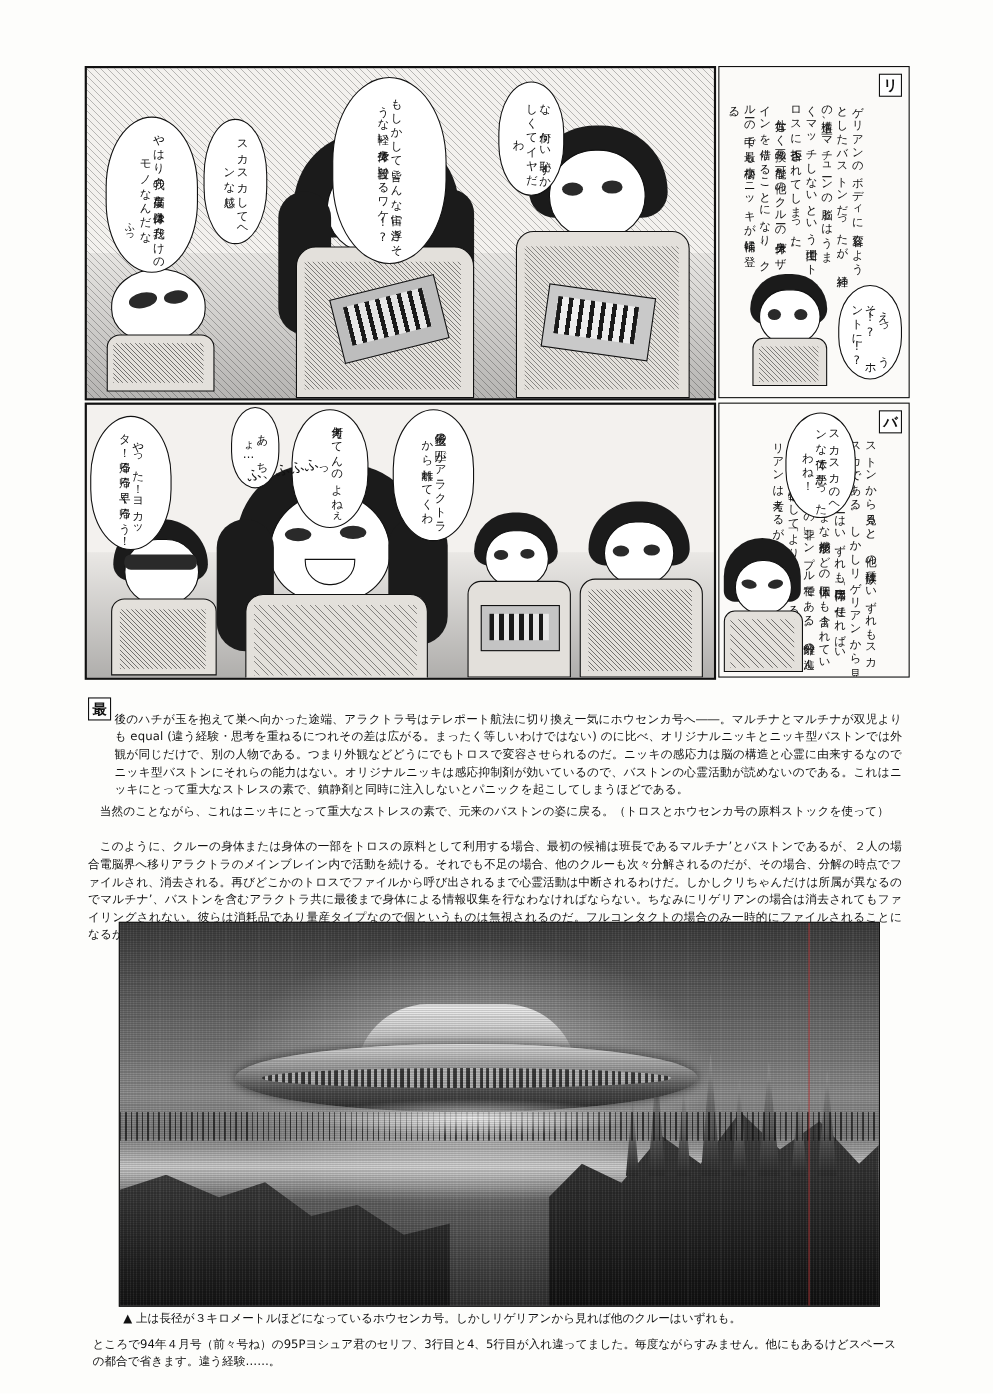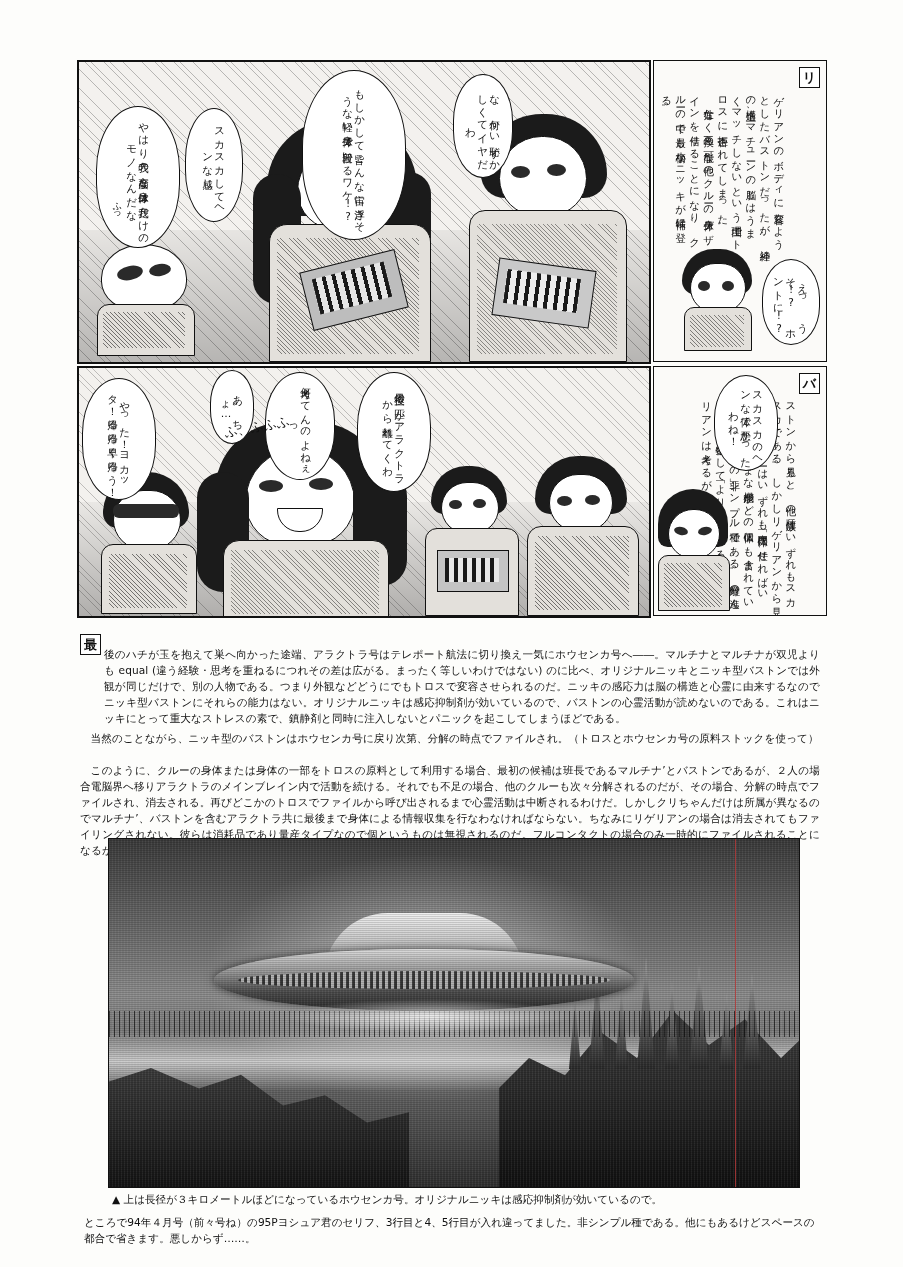--- a/index.html
+++ b/index.html
@@ -252,21 +252,21 @@
       <div class="vtext">スカスカのヘンな体で悪かったわね！</div>
     </div>
   </div>
 
   <div class="dropcap" style="left:80px;top:634px;">最</div>
 
   <div class="hblock" style="left:104px;top:632px;width:716px;">
     <p class="noind">後のハチが玉を抱えて巣へ向かった途端、アラクトラ号はテレポート航法に切り換え一気にホウセンカ号へ――。マルチナとマルチナが双児よりも equal (違う経験・思考を重ねるにつれその差は広がる。まったく等しいわけではない) のに比べ、オリジナルニッキとニッキ型バストンでは外観が同じだけで、別の人物である。つまり外観などどうにでもトロスで変容させられるのだ。ニッキの感応力は脳の構造と心霊に由来するなのでニッキ型バストンにそれらの能力はない。オリジナルニッキは感応抑制剤が効いているので、バストンの心霊活動が読めないのである。これはニッキにとって重大なストレスの素で、鎮静剤と同時に注入しないとパニックを起こしてしまうほどである。</p>
   </div>
   <div class="hblock" style="left:80px;top:730px;width:740px;">
-    <p>当然のことながら、ニッキ型のバストンはホウセンカ号に戻り次第、分解の時点でファイルされ。（トロスとホウセンカ号の原料ストックを使って）</p>
+    <p>当然のことながら、これはニッキにとって重大なストレスの素で、元来のバストンの姿に戻る。（トロスとホウセンカ号の原料ストックを使って）</p>
   </div>
   <div class="hblock" style="left:80px;top:762px;width:740px;">
     <p>このように、クルーの身体または身体の一部をトロスの原料として利用する場合、最初の候補は班長であるマルチナ’とバストンであるが、２人の場合電脳界へ移りアラクトラのメインブレイン内で活動を続ける。それでも不足の場合、他のクルーも次々分解されるのだが、その場合、分解の時点でファイルされ、消去される。再びどこかのトロスでファイルから呼び出されるまで心霊活動は中断されるわけだ。しかしクリちゃんだけは所属が異なるのでマルチナ’、バストンを含むアラクトラ共に最後まで身体による情報収集を行なわなければならない。ちなみにリゲリアンの場合は消去されてもファイリングされない。彼らは消耗品であり量産タイプなので個というものは無視されるのだ。フルコンタクトの場合のみ一時的にファイルされることになるが、それは常時メインブレインにオリジナルを保存している他のクルーとは基本的に考え方の違うものである。</p>
   </div>
 
   <div class="bigart">
     <div class="sky"></div>
     <div class="mist"></div>
 
     <div class="cliffL"></div>
@@ -291,20 +291,20 @@
       <div class="ring"></div>
       <div class="glow"></div>
     </div>
 
     <div class="grain"></div>
     <div class="redline"></div>
   </div>
 
   <div class="caption" style="left:112px;top:1192px;width:700px;">
     <span>▲</span>
-    <span>上は長径が３キロメートルほどになっているホウセンカ号。オリジナルニッキは感応抑制剤が効いているので。</span>
+    <span>上は長径が３キロメートルほどになっているホウセンカ号。しかしリゲリアンから見れば他のクルーはいずれも。</span>
   </div>
 
   <div class="foot" style="left:84px;top:1214px;width:736px;">
-    <span>ところで94年４月号（前々号ね）の95Pヨシュア君のセリフ、3行目と4、5行目が入れ違ってました。非シンプル種である。他にもあるけどスペースの都合で省きます。悪しからず……。</span>
+    <span>ところで94年４月号（前々号ね）の95Pヨシュア君のセリフ、3行目と4、5行目が入れ違ってました。毎度ながらすみません。他にもあるけどスペースの都合で省きます。違う経験……。</span>
   </div>
 
 </div>
 
 </body></html>

